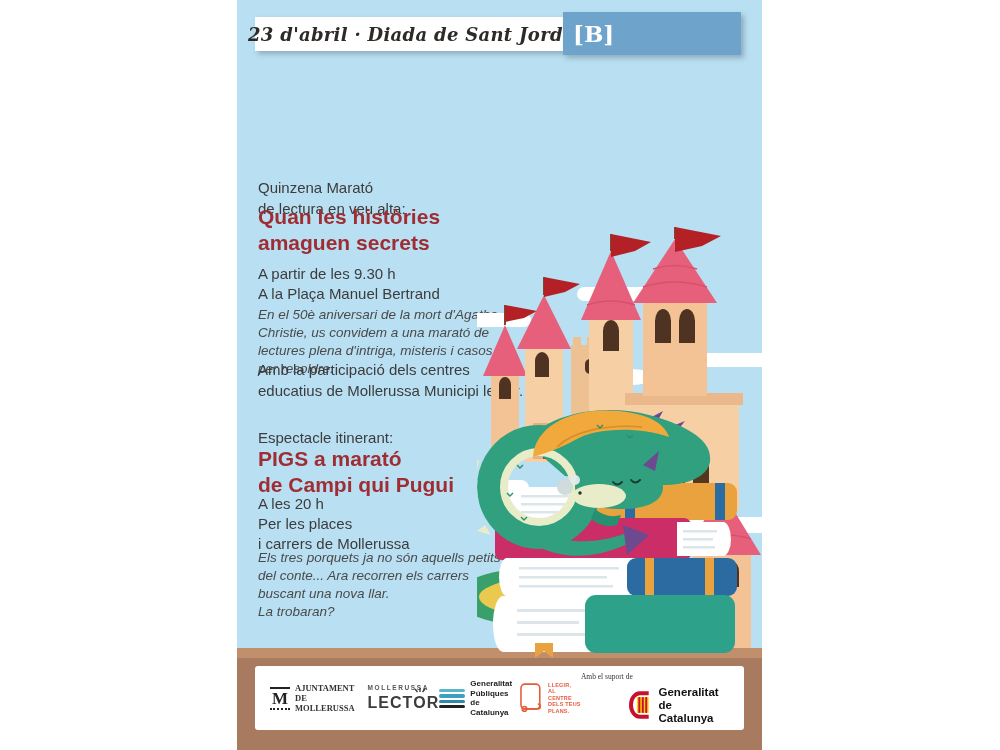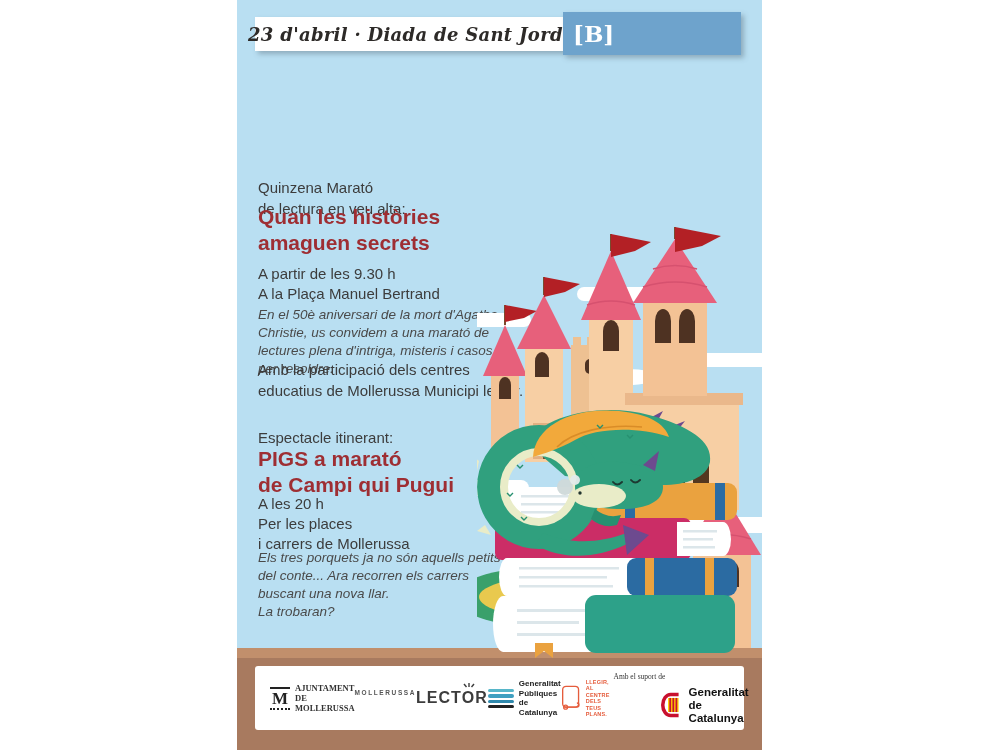--- a/index.html
+++ b/index.html
@@ -39,21 +39,21 @@
 
   
   .shelf-top{position:absolute;top:648px;left:0;width:100%;height:10px;background:#c18f6c;z-index:1;}
   .shelf{position:absolute;top:658px;left:0;width:100%;height:92px;background:#a87a5f;z-index:1;}
   .logo-card{position:absolute;top:666px;left:18px;width:489px;height:64px;background:#ffffff;border-radius:3px;
              display:flex;align-items:center;justify-content:space-between;padding:0 15px;box-sizing:border-box;z-index:5;}
   .lg{display:flex;align-items:center;gap:5px;}
   .aj-m{font-family:"Liberation Serif",serif;font-weight:bold;font-size:17px;line-height:19px;color:#222;
         border-top:2px solid #222;border-bottom:2px dotted #222;padding:0 2px;}
   .aj-text{font-family:"Liberation Serif",serif;font-weight:bold;font-size:8.5px;line-height:10px;color:#333;white-space:pre-line;}
-  .lec{display:flex;flex-direction:row;align-items:flex-start;}
+  .lec{display:flex;flex-direction:column;align-items:flex-start;}
   .lec-top{font-size:6.5px;letter-spacing:1.6px;color:#555;font-weight:bold;margin-bottom:3px;}
   .lec-main{font-size:16px;font-weight:bold;color:#3c3c3c;letter-spacing:1px;display:flex;align-items:flex-end;}
   .lec-o-wrap{position:relative;display:inline-block;}
   .lec-rays{position:absolute;top:-6px;left:50%;transform:translateX(-50%);}
   .bib-icon{display:flex;flex-direction:column;gap:2px;}
   .bib-bar{width:26px;height:3.5px;border-radius:2px;}
   .bib-text{font-size:8px;font-weight:bold;line-height:9.5px;color:#222;white-space:pre-line;}
   .lle-text{font-size:5.5px;font-weight:bold;line-height:6.5px;color:#e55c3c;white-space:pre-line;letter-spacing:.2px;}
   .gen{display:flex;flex-direction:column;align-items:flex-start;}
   .gen-sup{font-family:"Liberation Serif",serif;font-size:7.5px;color:#333;margin-bottom:5px;text-align:center;}

